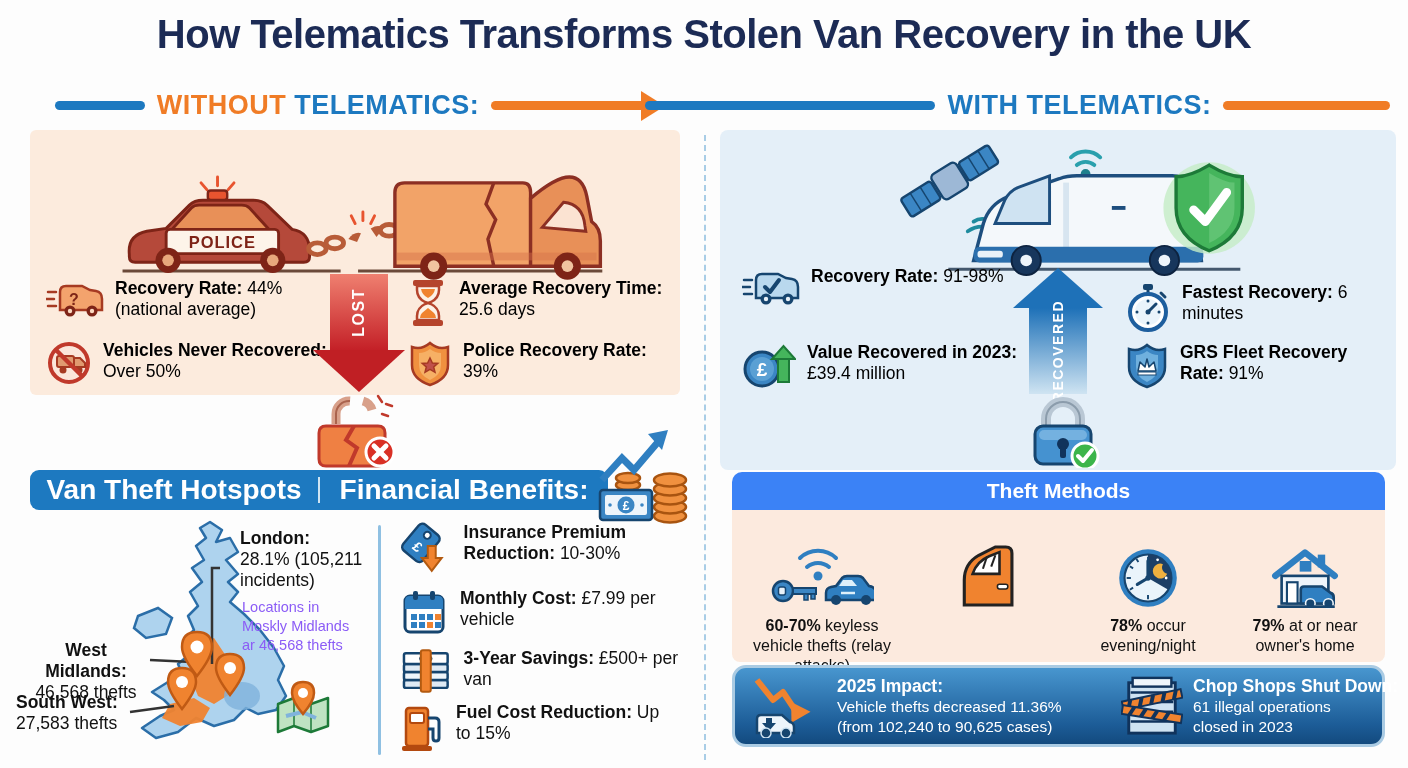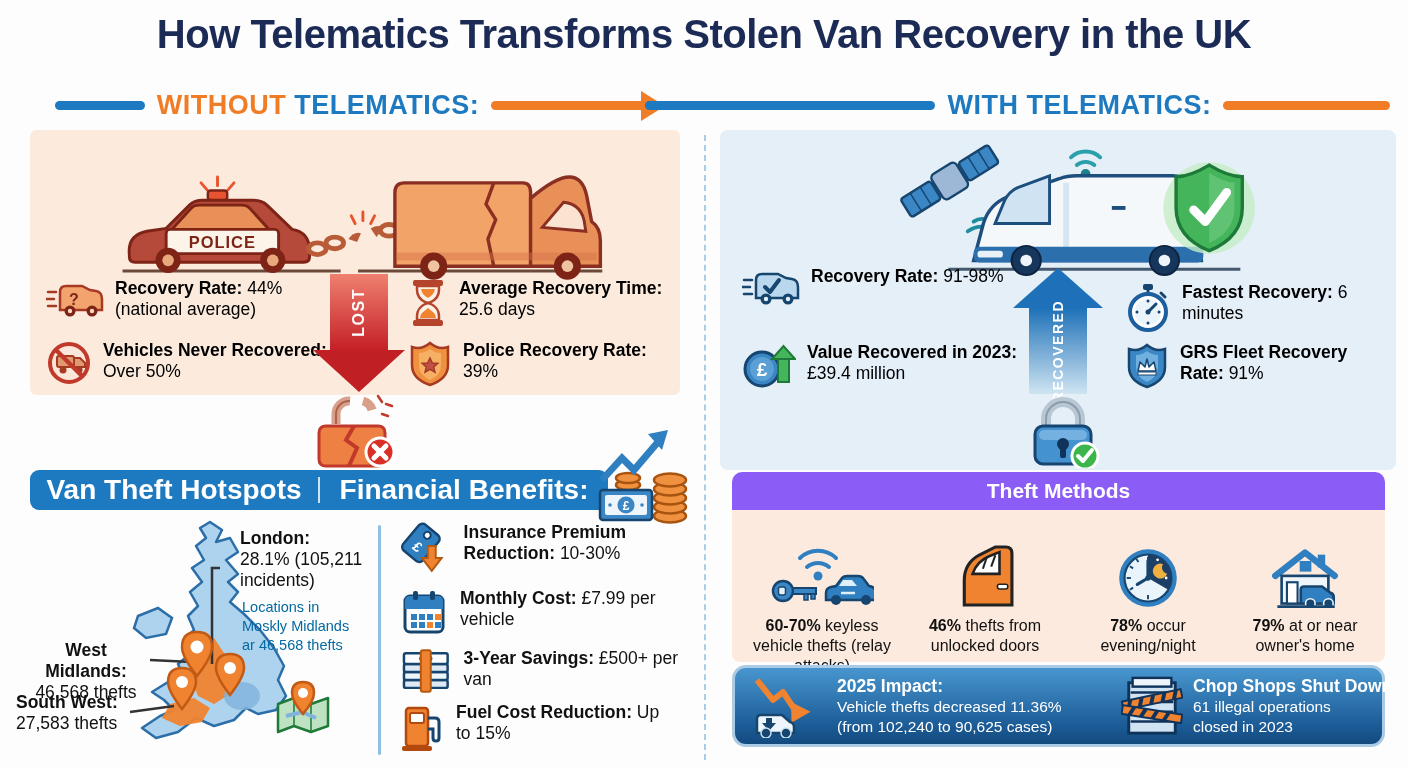--- a/index.html
+++ b/index.html
@@ -33,28 +33,28 @@
           font-size:16px;letter-spacing:1.5px;}
   .tri-down{width:0;height:0;border-left:46px solid transparent;border-right:46px solid transparent;
             border-top:42px solid #c01f24;margin:0 auto;}
   .tri-up{width:0;height:0;border-left:45px solid transparent;border-right:45px solid transparent;
           border-bottom:40px solid #1e71b8;margin:0 auto;}
   
   .bar{display:flex;align-items:center;color:#fff;font-weight:800;}
   .bar-hotspots{left:30px;top:470px;width:578px;height:40px;background:#1d79c0;border-radius:9px;}
   .bar-seg{flex:1;text-align:center;font-size:28px;}
   .bar-div{width:2px;height:26px;background:#cfe4f2;}
-  .bar-theft{left:732px;top:472px;width:653px;height:38px;background:#8b5cf6;border-radius:10px 10px 0 0;
+  .bar-theft{left:732px;top:472px;width:653px;height:38px;background:#3b82f6;border-radius:10px 10px 0 0;
              justify-content:center;font-size:21px;}
   .panel-theft{left:732px;top:510px;width:653px;height:152px;background:#fceade;border-radius:0 0 8px 8px;}
   
   .label-block{line-height:1.2;}
   .label-block .lb{font-weight:700;font-size:17.5px;}
   .label-block .lv{font-size:17.5px;}
-  .note{font-size:14.5px;line-height:1.3;color:#0369a1;}
+  .note{font-size:14.5px;line-height:1.3;color:#8b5cf6;}
   
   .fin-item{display:flex;gap:12px;align-items:flex-start;width:280px;}
   .fin-item .txt{font-size:17.5px;line-height:1.22;}
   .vdiv{left:378px;top:525px;width:3px;height:230px;background:#8fc0e2;border-radius:2px;}
   
   .tm-item{width:160px;text-align:center;}
   .tm-item .cap{font-size:16px;line-height:1.25;margin-top:6px;}
   .tm-icon{height:88px;display:flex;align-items:flex-end;justify-content:center;}
   
   .banner{left:732px;top:665px;width:653px;height:82px;border-radius:14px;
@@ -479,21 +479,20 @@
   <div class="abs tm-item" style="left:905px;top:522px">
     <div class="tm-icon">
       <svg width="58" height="66" viewBox="0 0 56 62">
         <path d="M8,58 V34 q0,-16 14,-24 l16,-8 h10 q6,0 6,6 v50 z" fill="#f0832f" stroke="#222" stroke-width="3"></path>
         <path d="M16,28 q4,-12 16,-17 l10,-4 v21 z" fill="#fff" stroke="#222" stroke-width="2.5"></path>
         <line x1="30" y1="11" x2="26" y2="23" stroke="#222" stroke-width="2"></line>
         <line x1="38" y1="10" x2="34" y2="21" stroke="#222" stroke-width="2"></line>
         <rect x="40" y="38" width="10" height="4.5" rx="2" fill="#fff" stroke="#222" stroke-width="1.5"></rect>
       </svg>
     </div>
-    <div class="cap"><b>46%</b><span> thefts from unlocked doors</span></div>
   </div>
 
   <div class="abs tm-item" style="left:1068px;top:522px">
     <div class="tm-icon">
       <svg width="64" height="64" viewBox="0 0 60 60">
         <circle cx="30" cy="30" r="27" fill="#2f7fc1"></circle>
         <circle cx="30" cy="30" r="22" fill="#eaf4fb" stroke="#16456f" stroke-width="2"></circle>
         <path d="M30,8 a22,22 0 0 1 19,33 L30,30 z" fill="#1d3f66"></path>
         <path d="M44,17 a7,7 0 1 0 4,9 a6,6 0 0 1 -4,-9 z" fill="#f0b03f"></path>
         <circle cx="47" cy="30" r="1.3" fill="#fff"></circle>

